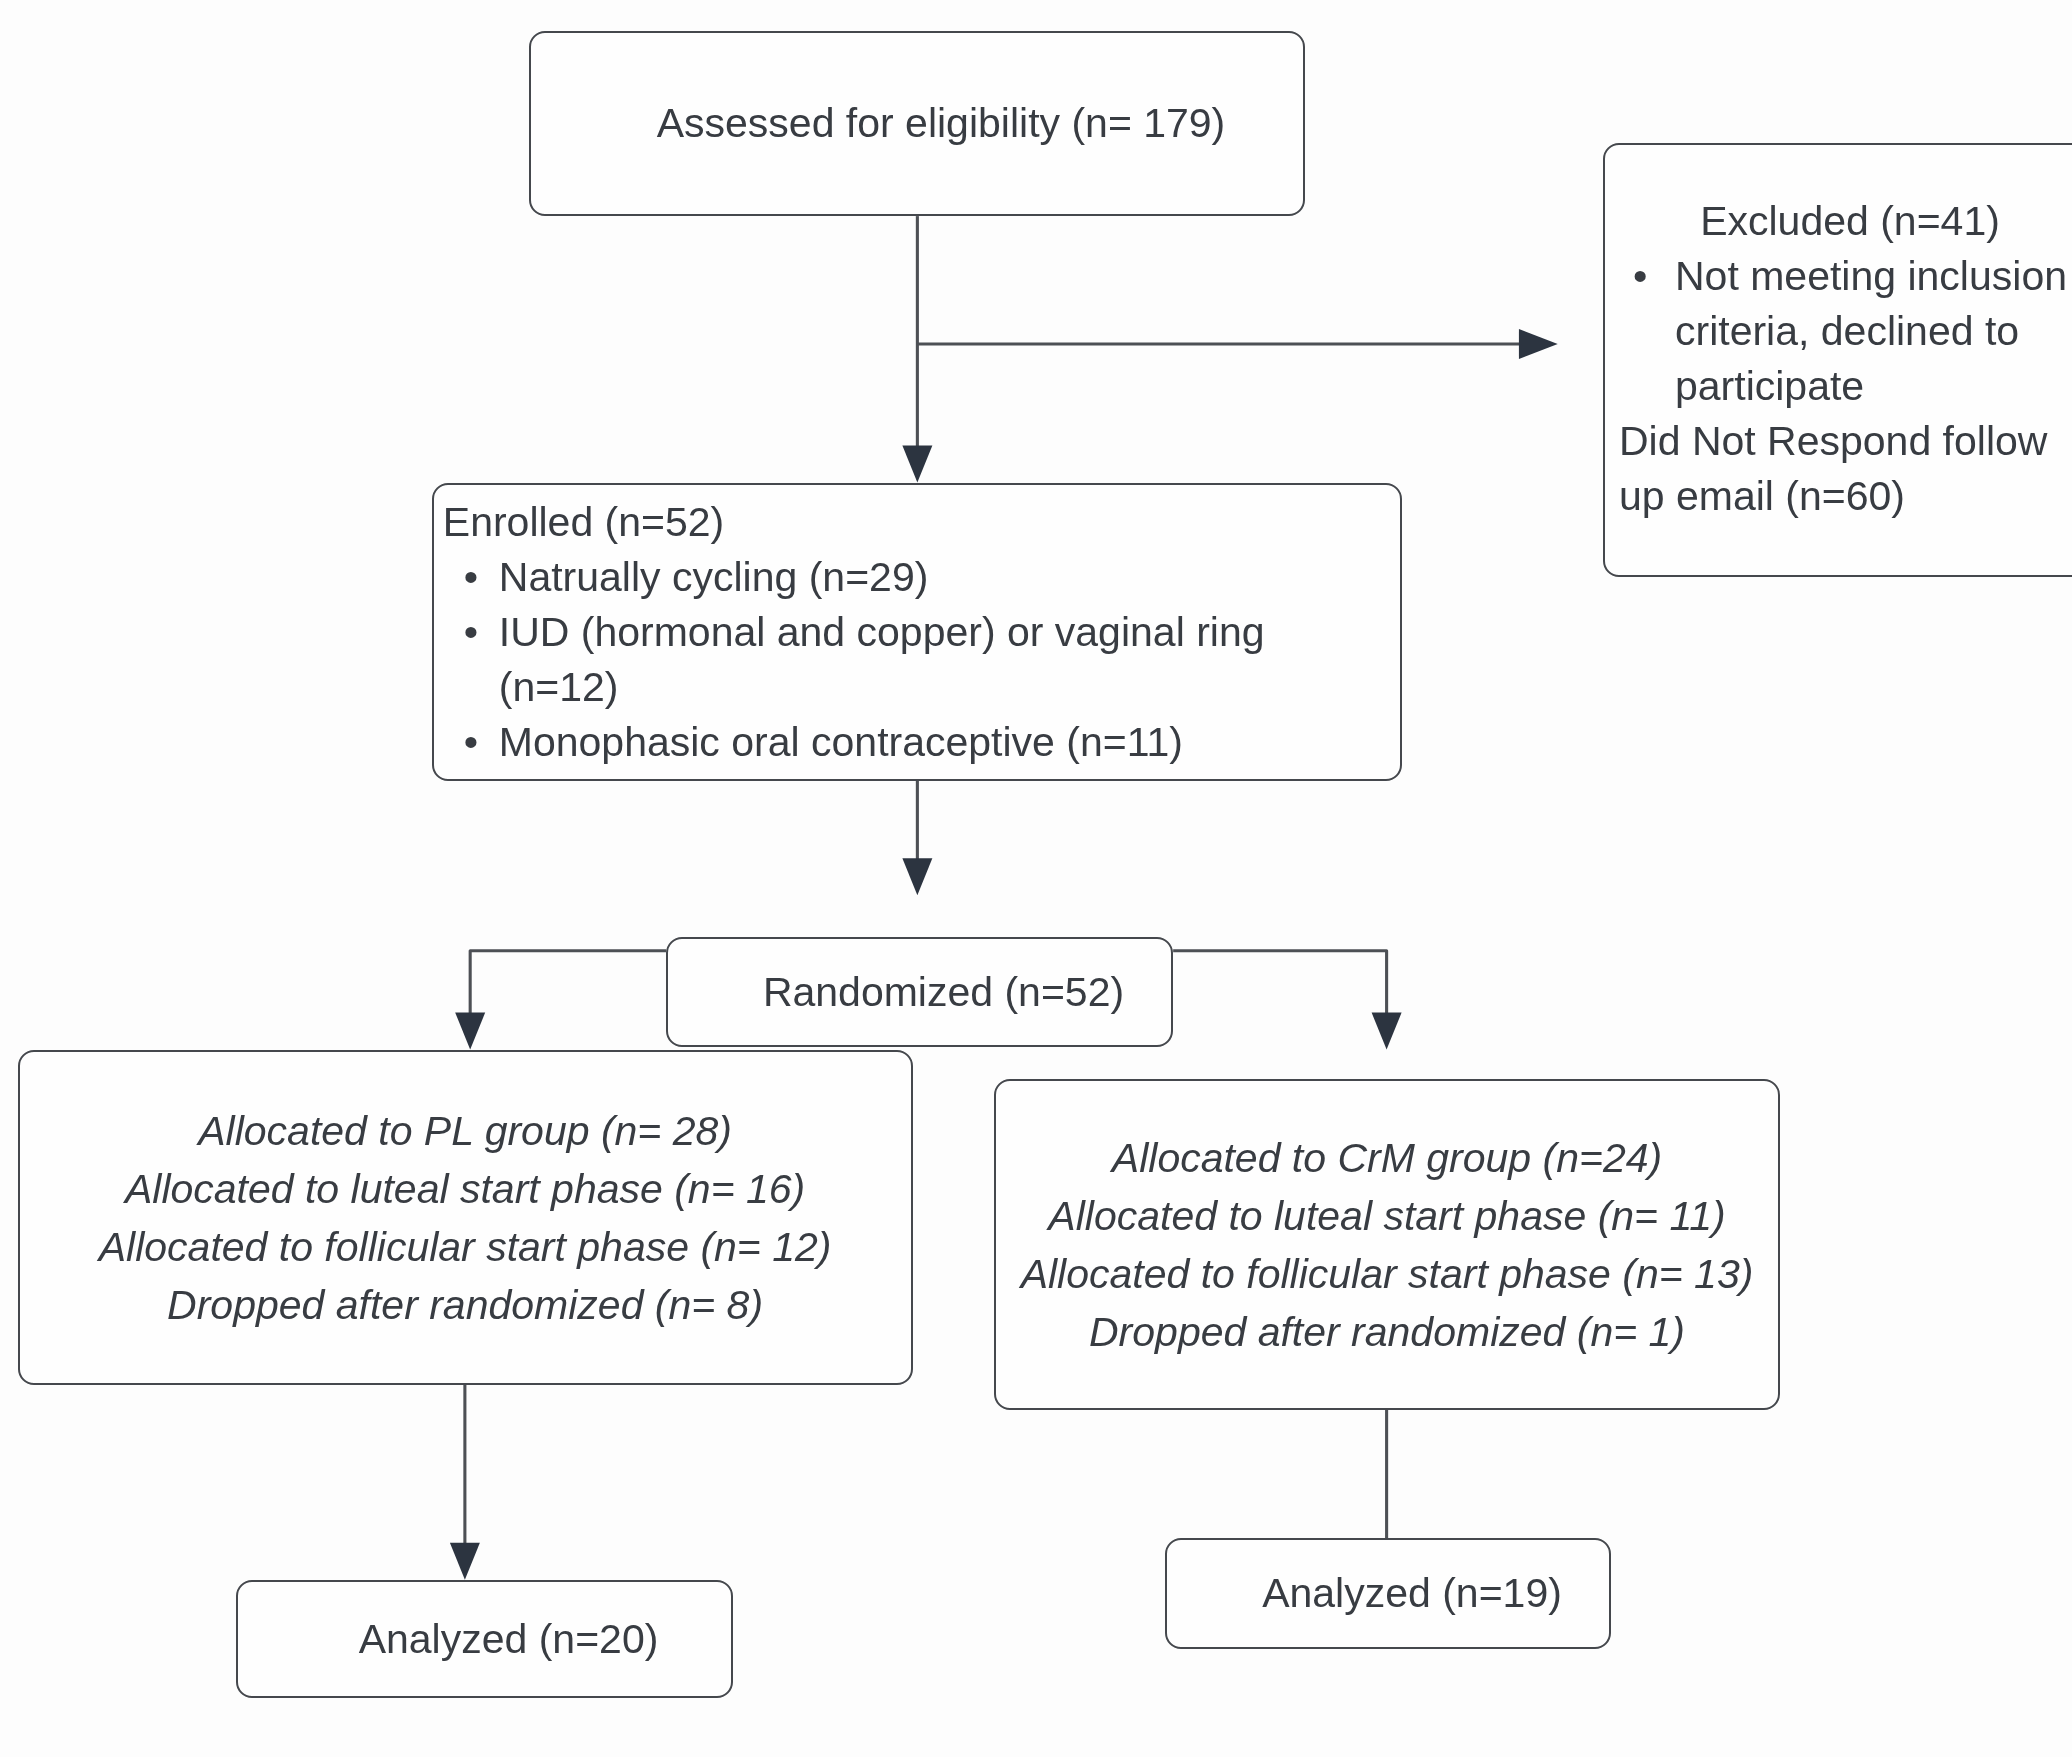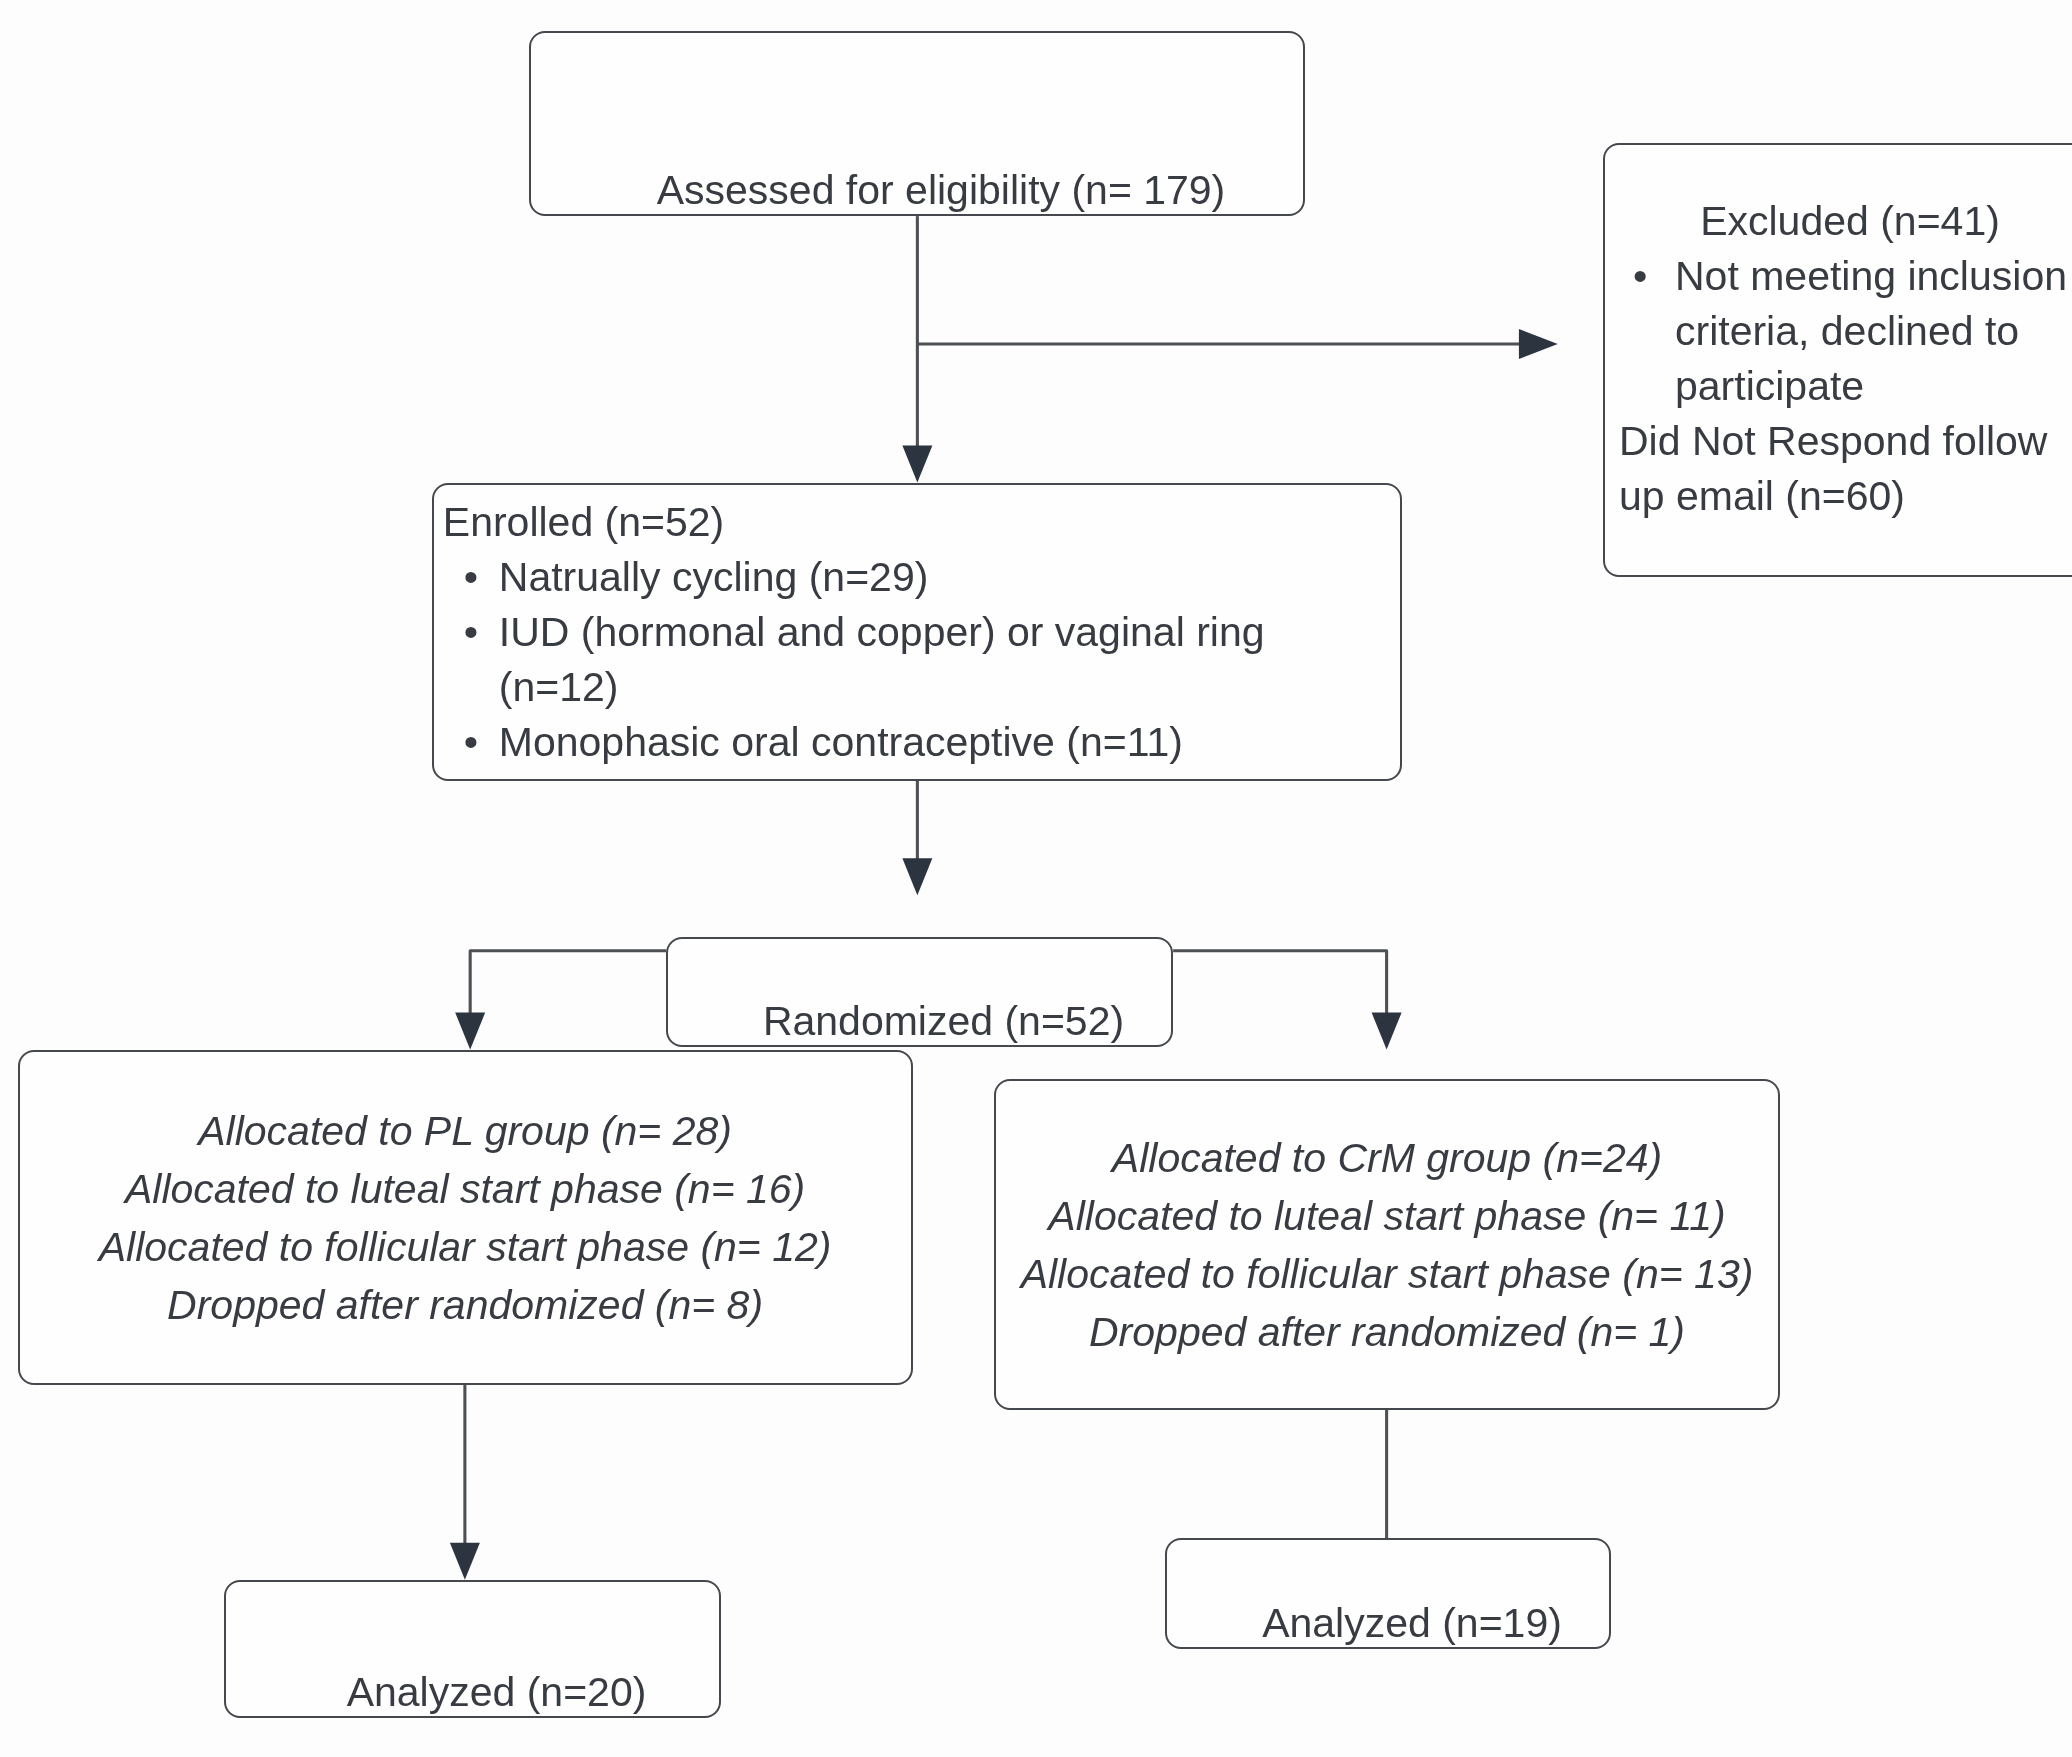--- a/index.html
+++ b/index.html
@@ -27,21 +27,21 @@
     position: absolute;
     box-sizing: border-box;
     background: #fefefe;
     border: 2.6px solid #45484d;
     border-radius: 16px;
     font-size: 41px;
     color: #383c42;
   }
   .box.center {
     display: flex;
-    align-items: flex-end;
+    align-items: center;
     justify-content: center;
     text-align: center;
     padding-left: 48px;
   }
   .col-center {
     display: flex;
     flex-direction: column;
     justify-content: center;
   }
   
@@ -57,21 +57,21 @@
   #box-enrolled .en-title { text-align: left; line-height: 55px; }
   .en-row  { display: flex; line-height: 55px; padding-left: 21px; }
   .en-glyph { width: 35px; flex: 0 0 35px; }
   
   #box-randomized { left: 666px;  top: 895px; width: 507px;  height: 110px; margin-top: 42px; }
   
   #box-alloc-pl   { left: 17.6px;   top: 1050px; width: 895px; height: 335px; }
   #box-alloc-crm  { left: 994px; top: 1050px; width: 786px;  height: 331px; margin-top: 29px; }
   .alloc-line { line-height: 58px; text-align: center; font-style: italic; }
   
-  #box-analyzed-pl  { left: 224px;  top: 1580px; width: 497px; height: 138px; }
+  #box-analyzed-pl  { left: 236px;  top: 1580px; width: 497px; height: 118px; }
   #box-analyzed-crm { left: 1165px; top: 1538px; width: 446px; height: 111px; }
 </style>
 </head>
 <body>
 
 <div id="canvas">
 
   <svg id="connectors" viewBox="0 0 2349 1992" xmlns="http://www.w3.org/2000/svg">
 
     <line x1="1040" y1="245" x2="1040" y2="507" stroke-width="3.5" stroke="#4d5055"></line>

